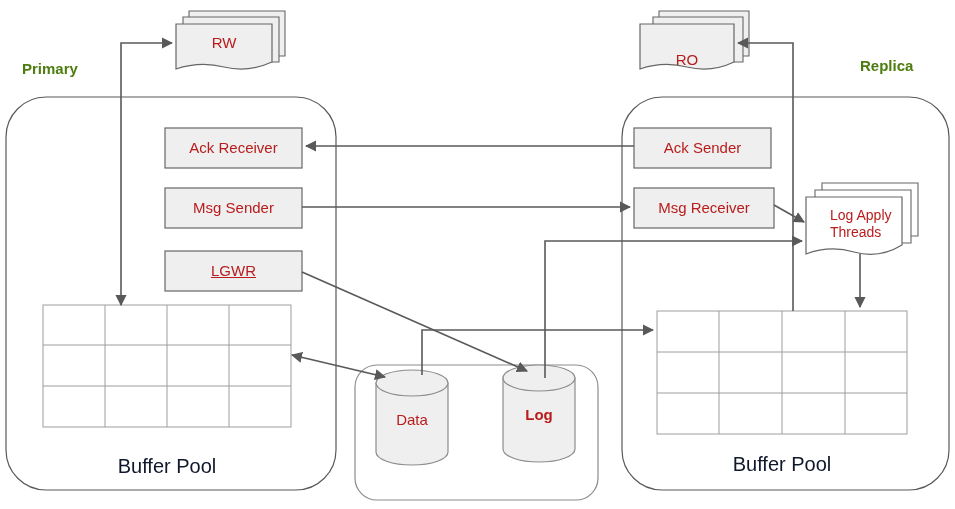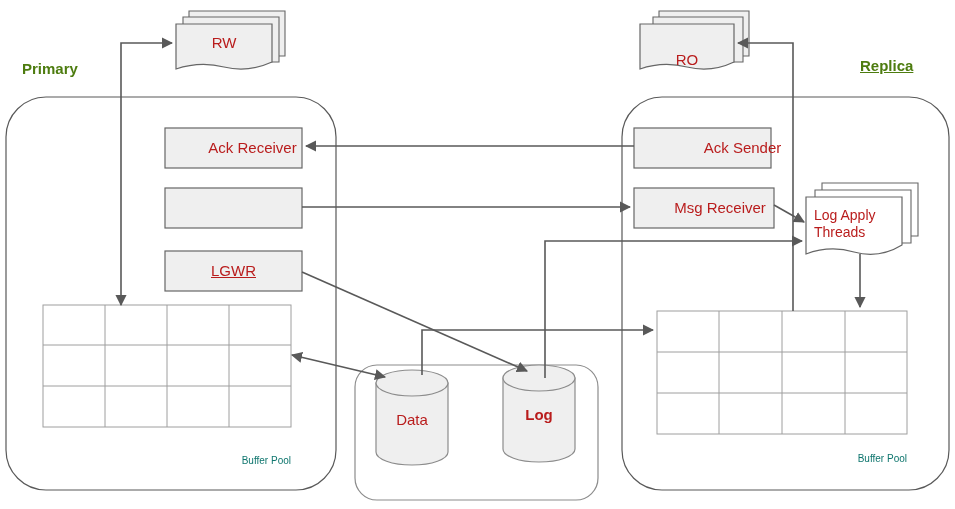--- a/index.html
+++ b/index.html
@@ -35,32 +35,32 @@
     white-space: pre-line;
   }
   .zone-title {
     position: absolute;
     font-size: 15px;
     font-weight: bold;
     color: #4d7c0f;
   }
   .zone-caption {
     position: absolute;
-    font-size: 10px;
-    color: #0f766e;
-    text-align: right;
+    font-size: 20px;
+    color: #0f172a;
+    text-align: center;
   }
   .doc-label {
     font-size: 15px;
   }
   .thread-label {
     font-size: 14px;
     line-height: 1.2;
     justify-content: flex-start;
-    padding-left: 8px;
+    padding-left: 24px;
     text-align: left;
   }
 </style>
 </head>
 <body>
 
 <div id="canvas">
 
   <svg class="layer" viewBox="0 0 955 509">
     <defs>
@@ -183,40 +183,41 @@
       <path d="M 860 254 L 860 307" fill="none" stroke="#595959" stroke-width="1.6" marker-end="url(#arrow)"></path>
     </g>
 
     <g>
       <path d="M 793 311 L 793 43 L 738 43" fill="none" stroke="#595959" stroke-width="1.6" marker-end="url(#arrow)"></path>
     </g>
   </svg>
 
   <div class="zone-title" style="left:22px; top:60px;">Primary</div>
 
-  <div class="zone-title" style="left:860px; top:57px;text-decoration:underline;">Replica</div>
+  <div class="zone-title" style="left:860px; top:57px;">Replica</div>
 
   <div class="zone-caption" style="left:43px; top:455px; width:248px;">Buffer Pool</div>
 
   <div class="zone-caption" style="left:657px; top:453px; width:250px;">Buffer Pool</div>
 
 
   <div class="node-label doc-label" style="left:176px; top:24px; width:96px; height:38px;">RW</div>
 
   <div class="node-label doc-label" style="left:640px; top:41px; width:94px; height:38px;">RO</div>
 
   <div class="node-label thread-label" style="left:806px; top:199px; width:96px; height:50px;">Log Apply
 Threads</div>
 
-  <div class="node-label" style="left:165px; top:128px; width:137px; height:40px;padding-left:19px;">Ack Receiver</div>
-
+  <div class="node-label" style="left:165px; top:128px; width:137px; height:40px;">Ack Receiver</div>
+
+  <div class="node-label" style="left:165px; top:188px; width:137px; height:40px;">Msg Sender</div>
 
   <div class="node-label" style="left:165px; top:251px; width:137px; height:40px;text-decoration:underline;">LGWR</div>
 
-  <div class="node-label" style="left:634px; top:128px; width:137px; height:40px;padding-left:40px;">Ack Sender</div>
-
-  <div class="node-label" style="left:634px; top:188px; width:140px; height:40px;padding-left:16px;">Msg Receiver</div>
+  <div class="node-label" style="left:634px; top:128px; width:137px; height:40px;">Ack Sender</div>
+
+  <div class="node-label" style="left:634px; top:188px; width:140px; height:40px;">Msg Receiver</div>
 
   <div class="node-label" style="left:376px; top:408px; width:72px; height:24px;">Data</div>
 
   <div class="node-label" style="left:503px; top:403px; width:72px; height:24px;font-weight:bold;">Log</div>
 
 </div>
 
 </body></html>

